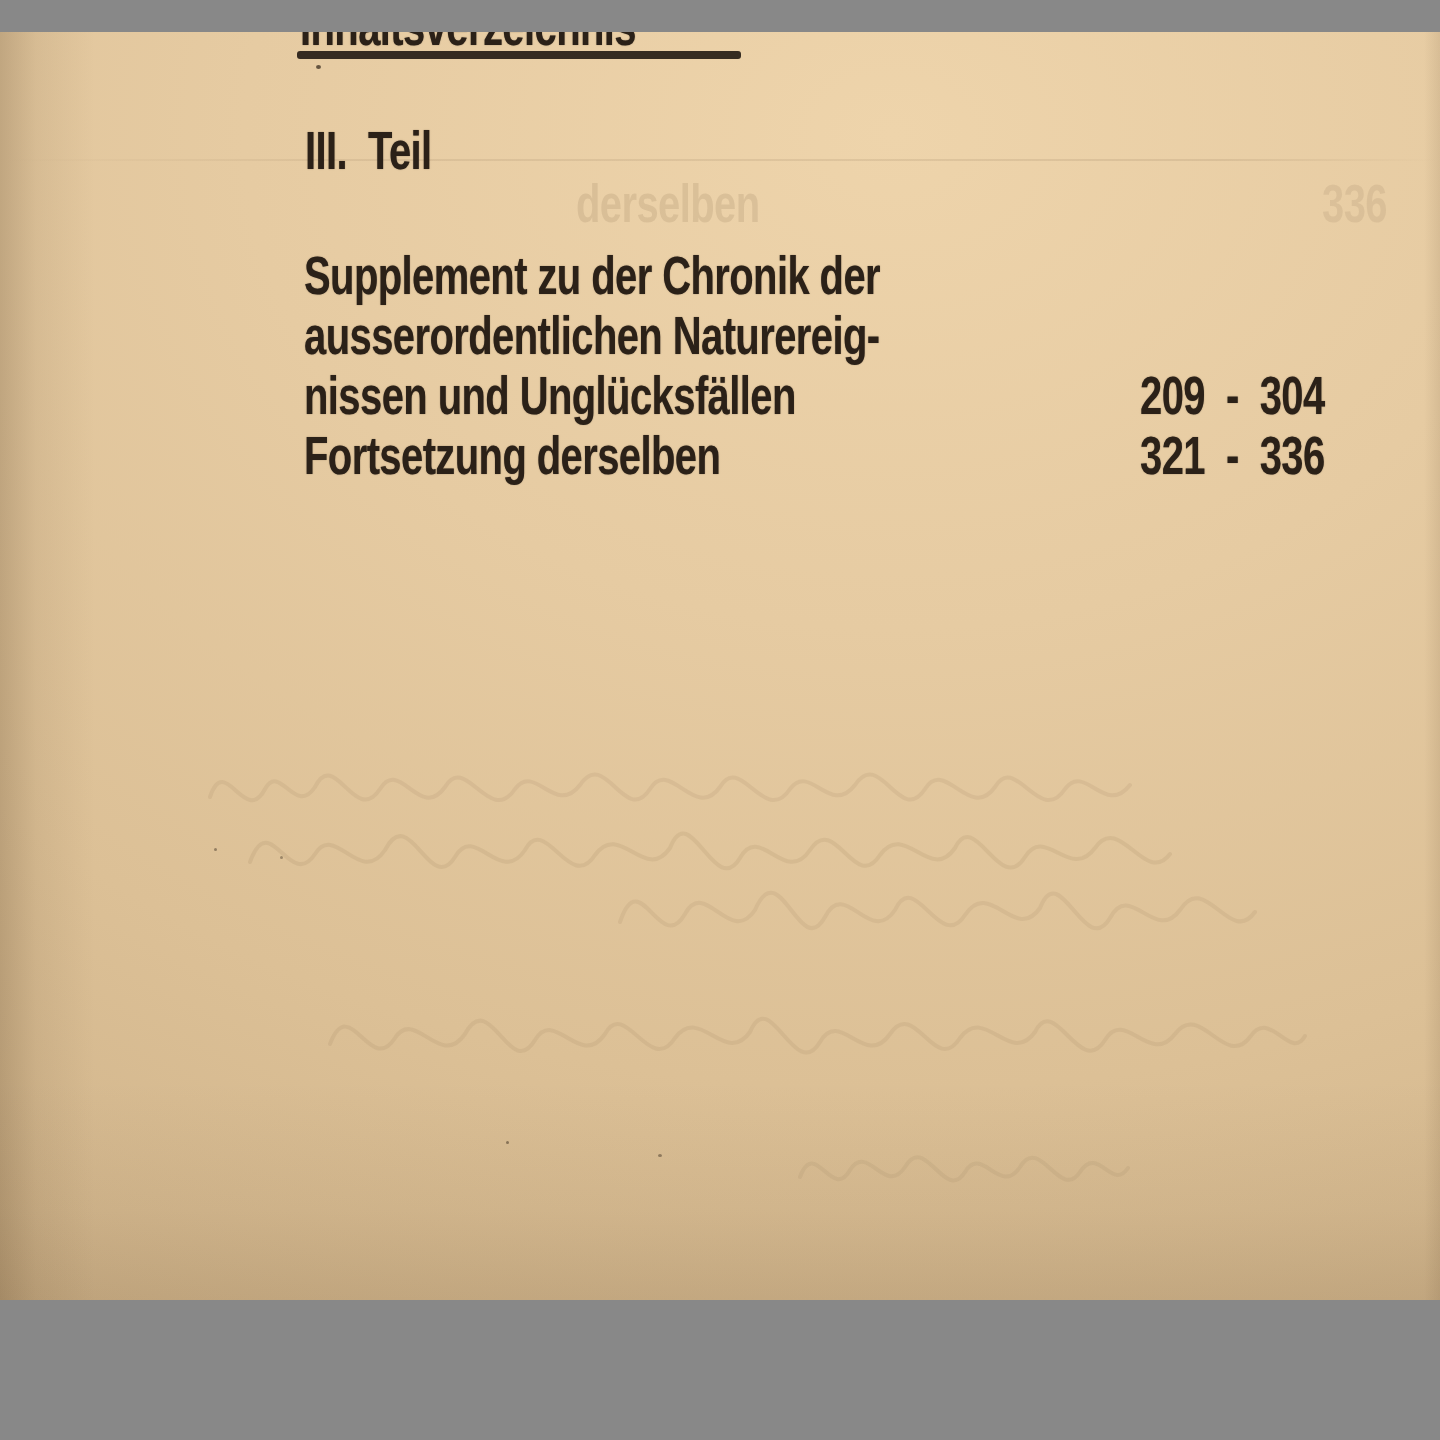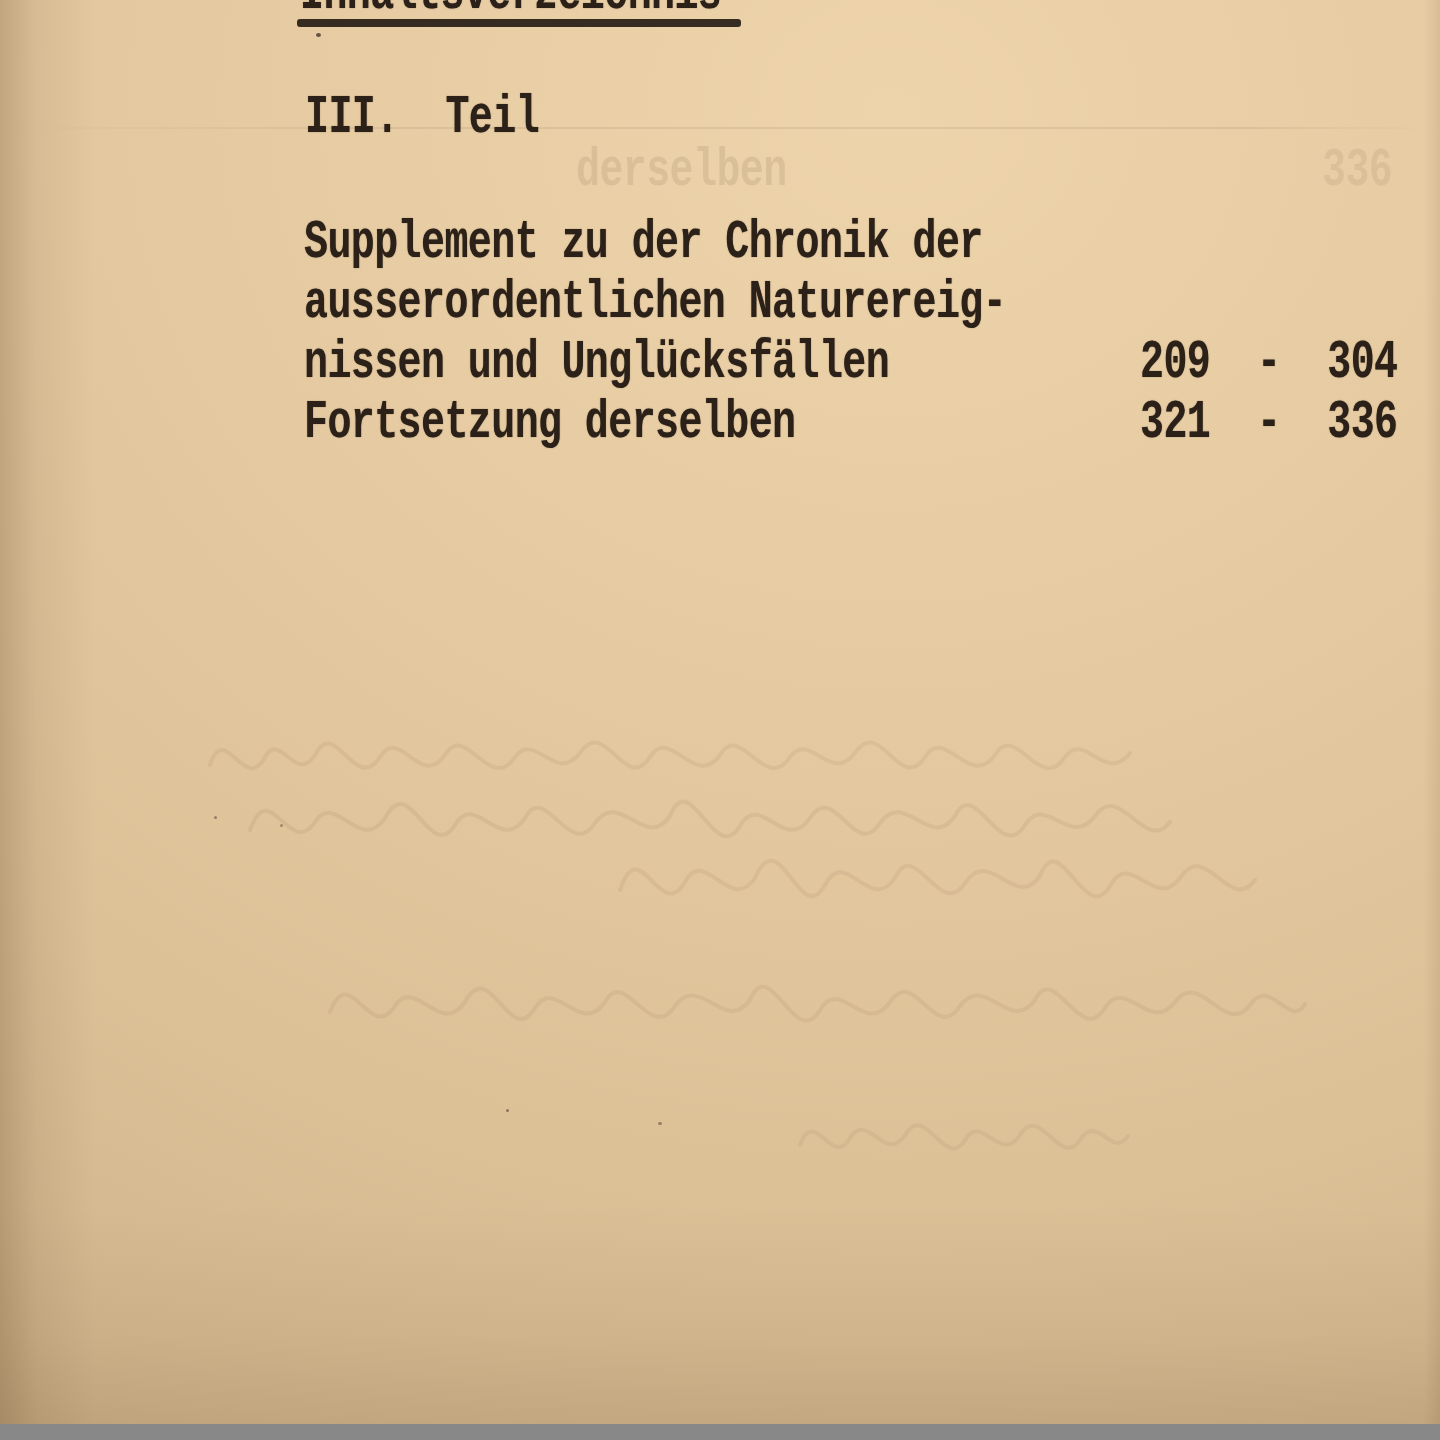--- a/index.html
+++ b/index.html
@@ -1,26 +1,27 @@
 <!DOCTYPE html>
 <html><head>
 <meta charset="utf-8">
 <style>
   html, body { margin: 0; padding: 0; background: #888; }
   .page {
     position: relative;
     width: 1440px;
-    height: 1424px;
+    height: 1268px;
     overflow: hidden;
-    font-family: Liberation Mono, monospace;
+    font-family: Liberation Sans, sans-serif;
     background:
       linear-gradient(90deg, rgba(74,51,25,0.22) 0px, rgba(74,51,25,0.08) 36px, rgba(74,51,25,0) 95px),
       linear-gradient(270deg, rgba(74,51,25,0.10) 0px, rgba(74,51,25,0) 16px),
       linear-gradient(0deg, rgba(74,51,25,0.13) 0px, rgba(74,51,25,0.05) 90px, rgba(74,51,25,0) 220px),
       radial-gradient(150% 130% at 62% 8%, #eed4ab 0%, #e6cba2 30%, #dcc096 58%, #cfb38a 82%, #c2a57c 100%);
+    margin-top: 32px;
   }
   .txt {
     position: absolute;
     font-weight: bold;
     font-size: 40px;
     line-height: 40px;
     letter-spacing: -0.6px;
     white-space: pre;
     color: #2b2118;
     text-shadow: 0 0 1px rgba(43,33,24,0.55);

